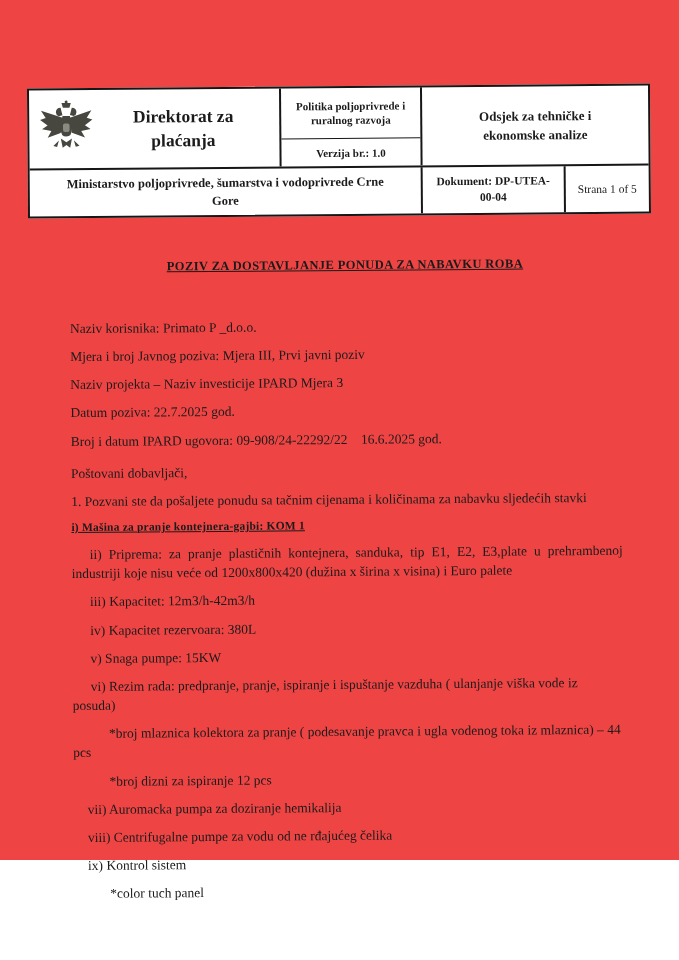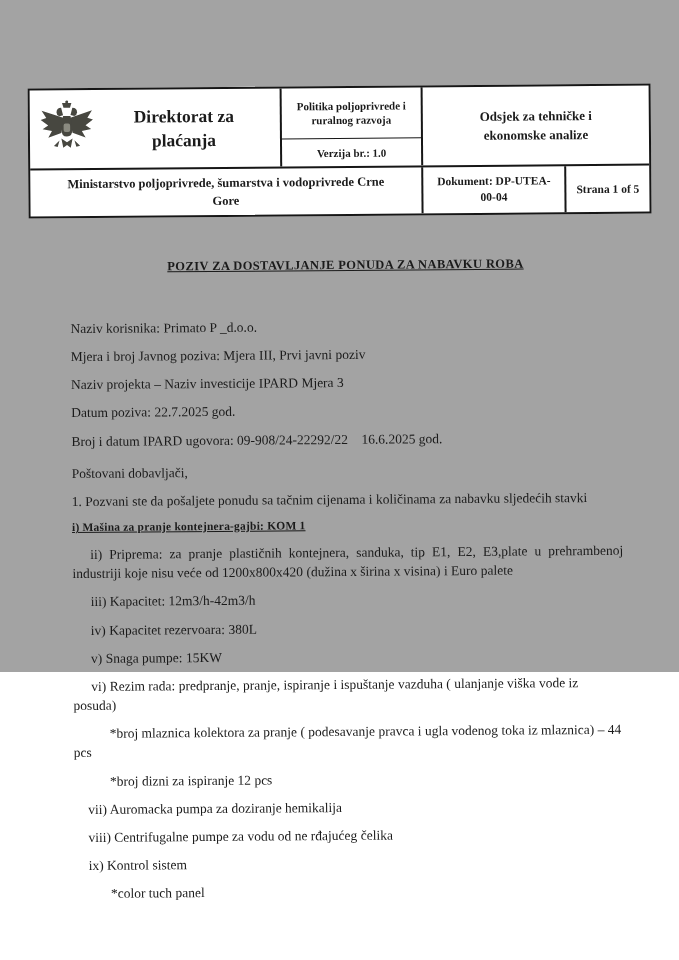--- a/index.html
+++ b/index.html
@@ -5,22 +5,22 @@
   * { margin:0; padding:0; box-sizing:border-box; }
   html,body { width:679px; height:960px; }
   body {
     background:#ffffff;
     font-family:"Liberation Serif", serif;
     color:#1b1b1b;
     overflow:hidden;
   }
   .page {
     position:relative;
-    width:679px; height:672px;
-    background:#a3a3a3;
+    width:679px; height:860px;
+    background:#ef4444;
   }
   .sheet {
     position:absolute; inset:0;
     transform:rotate(-0.45deg);
     transform-origin:50% 40%;
   }
 
   
   .hdr {
     position:absolute; left:29px; top:86px; width:623px;
@@ -48,21 +48,21 @@
   }
   .c-pol .pol-bot {
     height:27px; display:flex; align-items:center; justify-content:center;
     font-weight:bold; font-size:11px;
   }
 
   .c-ods { flex:1; font-weight:bold; font-size:13px; text-align:center; padding:0 26px; line-height:1.5; }
 
   .c-min { width:393px; font-weight:bold; font-size:12.5px; text-align:center; padding:0 34px; line-height:1.45; }
   .c-dok { width:143px; font-weight:bold; font-size:11.5px; text-align:center; padding:0 8px; line-height:1.35; }
-  .c-str { flex:1; font-weight:bold; font-size:11.5px; text-align:center; padding:0 4px; }
+  .c-str { flex:1; font-weight:normal; font-size:11.5px; text-align:center; padding:0 4px; }
 
   
   .docbody {
     position:absolute; top:258px; left:0; right:0;
     padding:0 58px 0 70px;
   }
   .title {
     text-align:center;
     font-weight:bold;
     font-size:12.5px;

